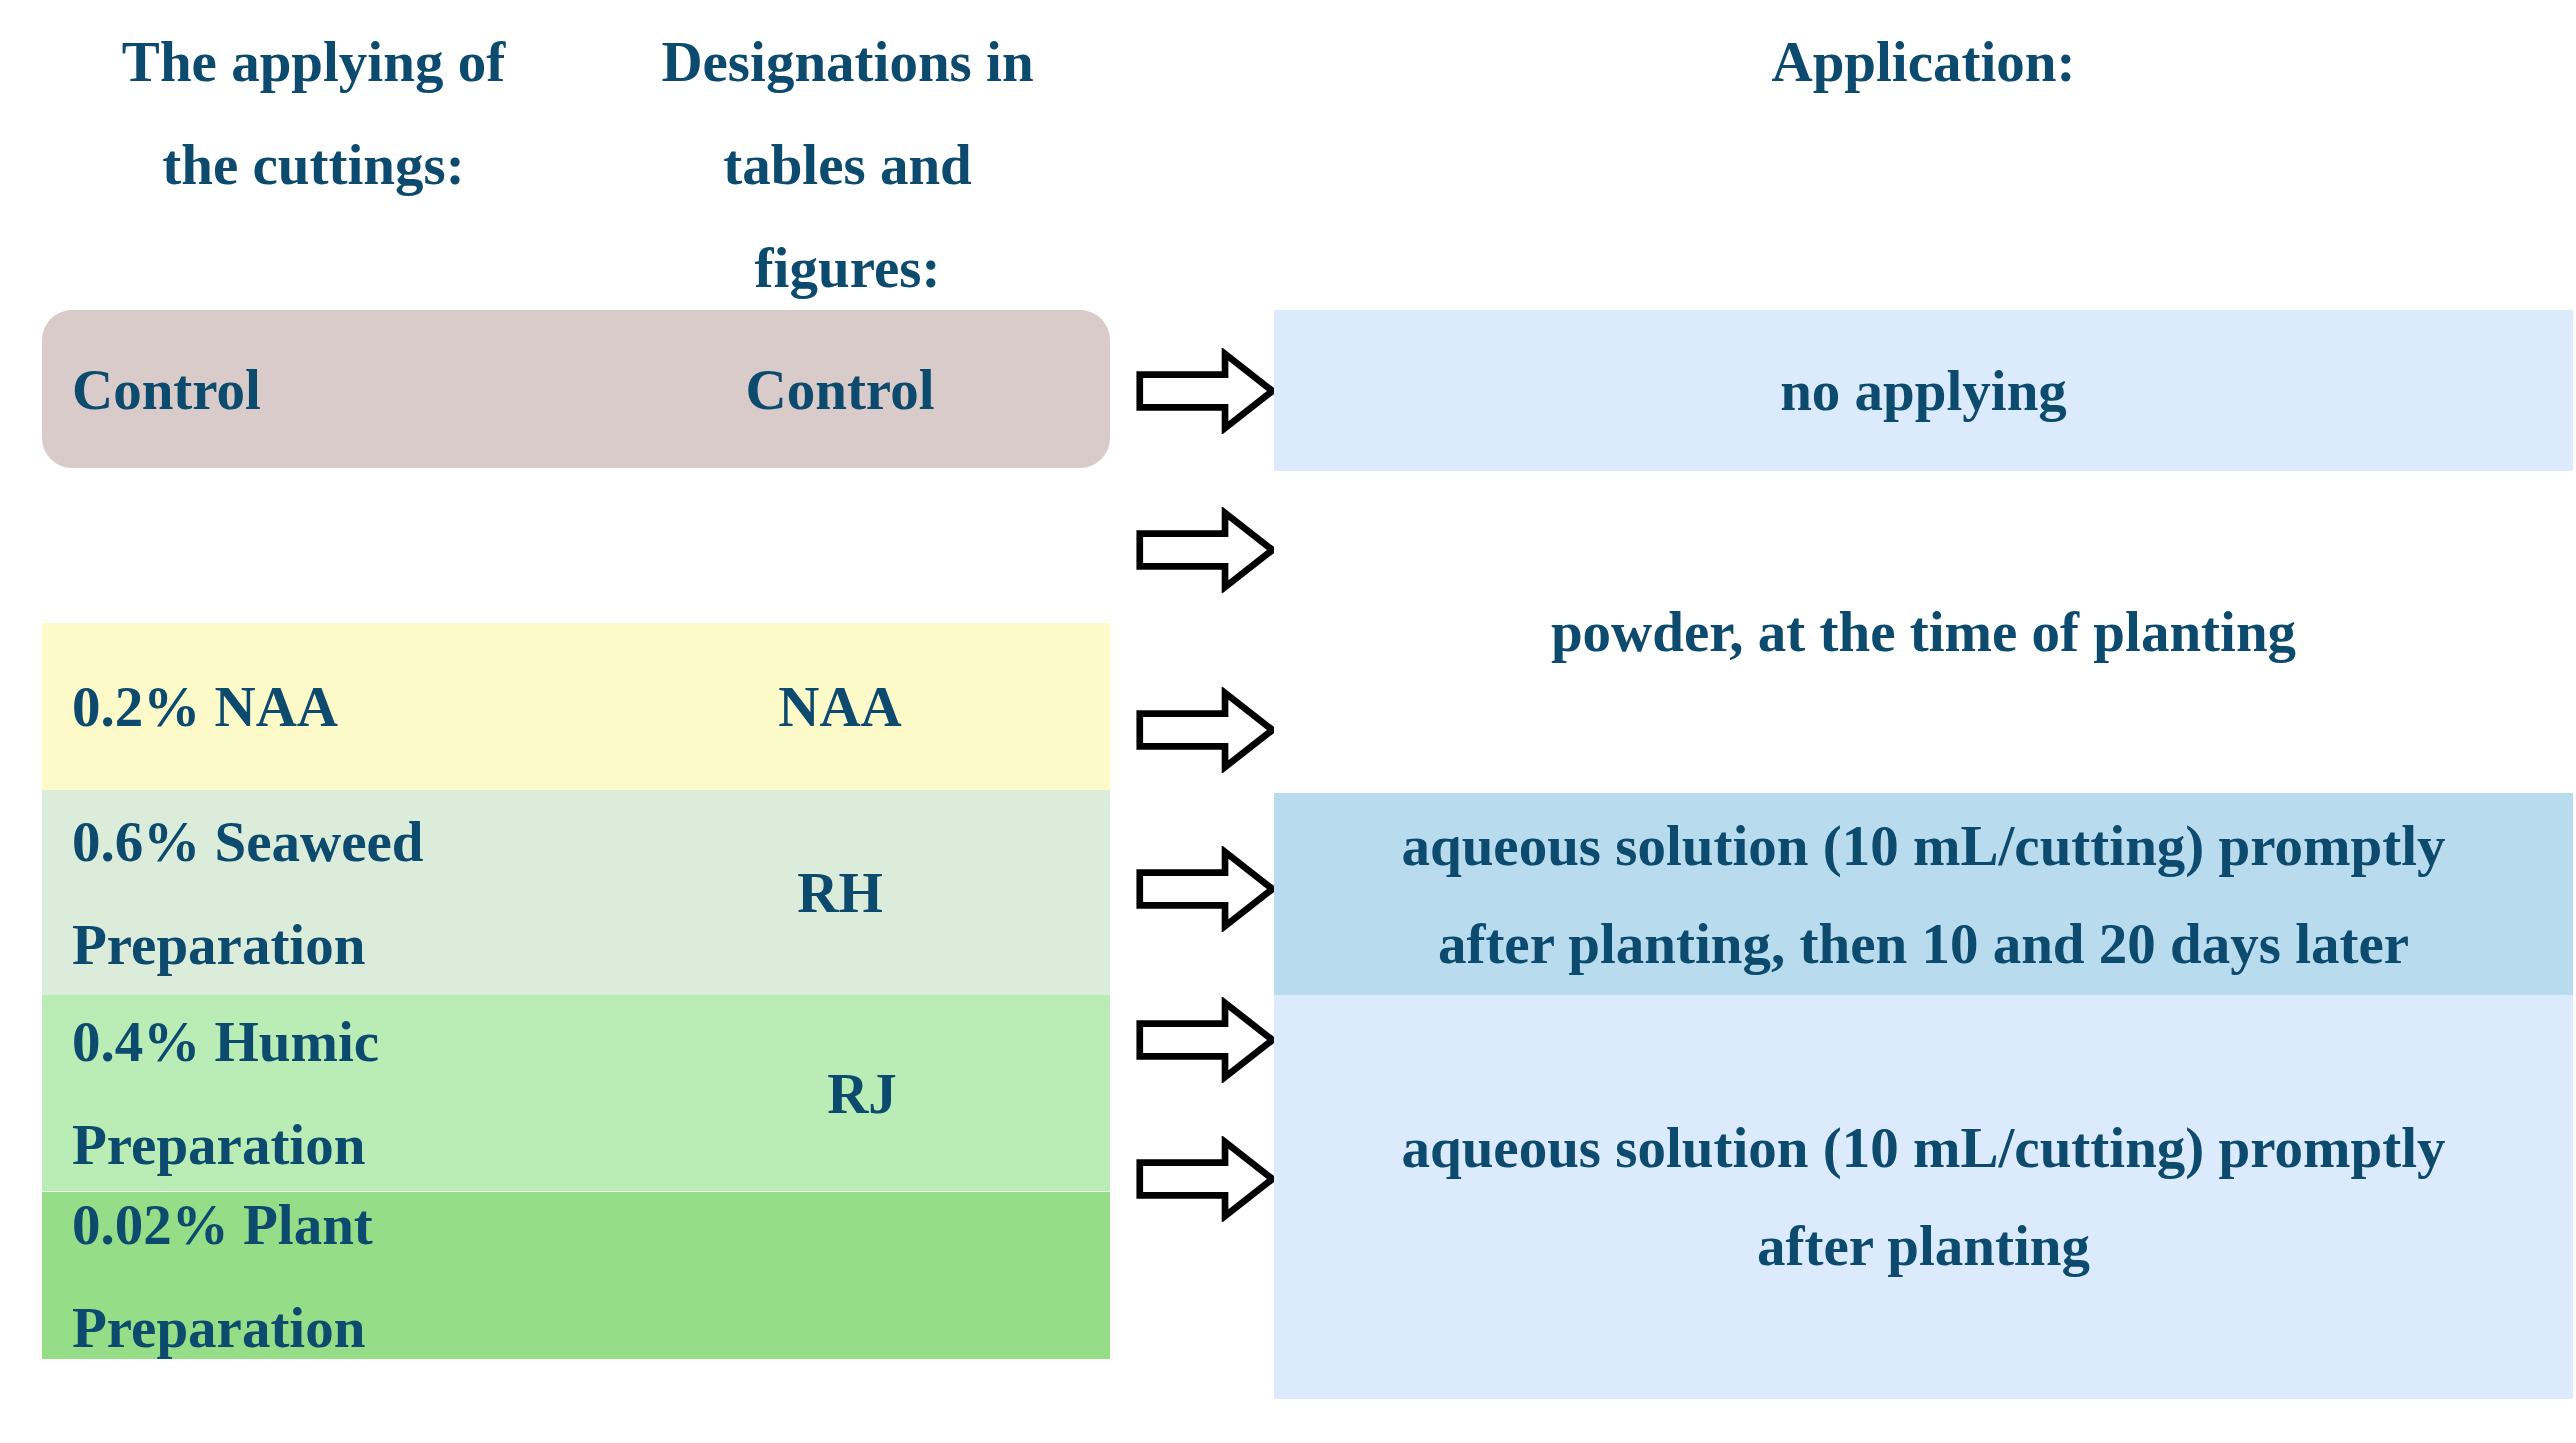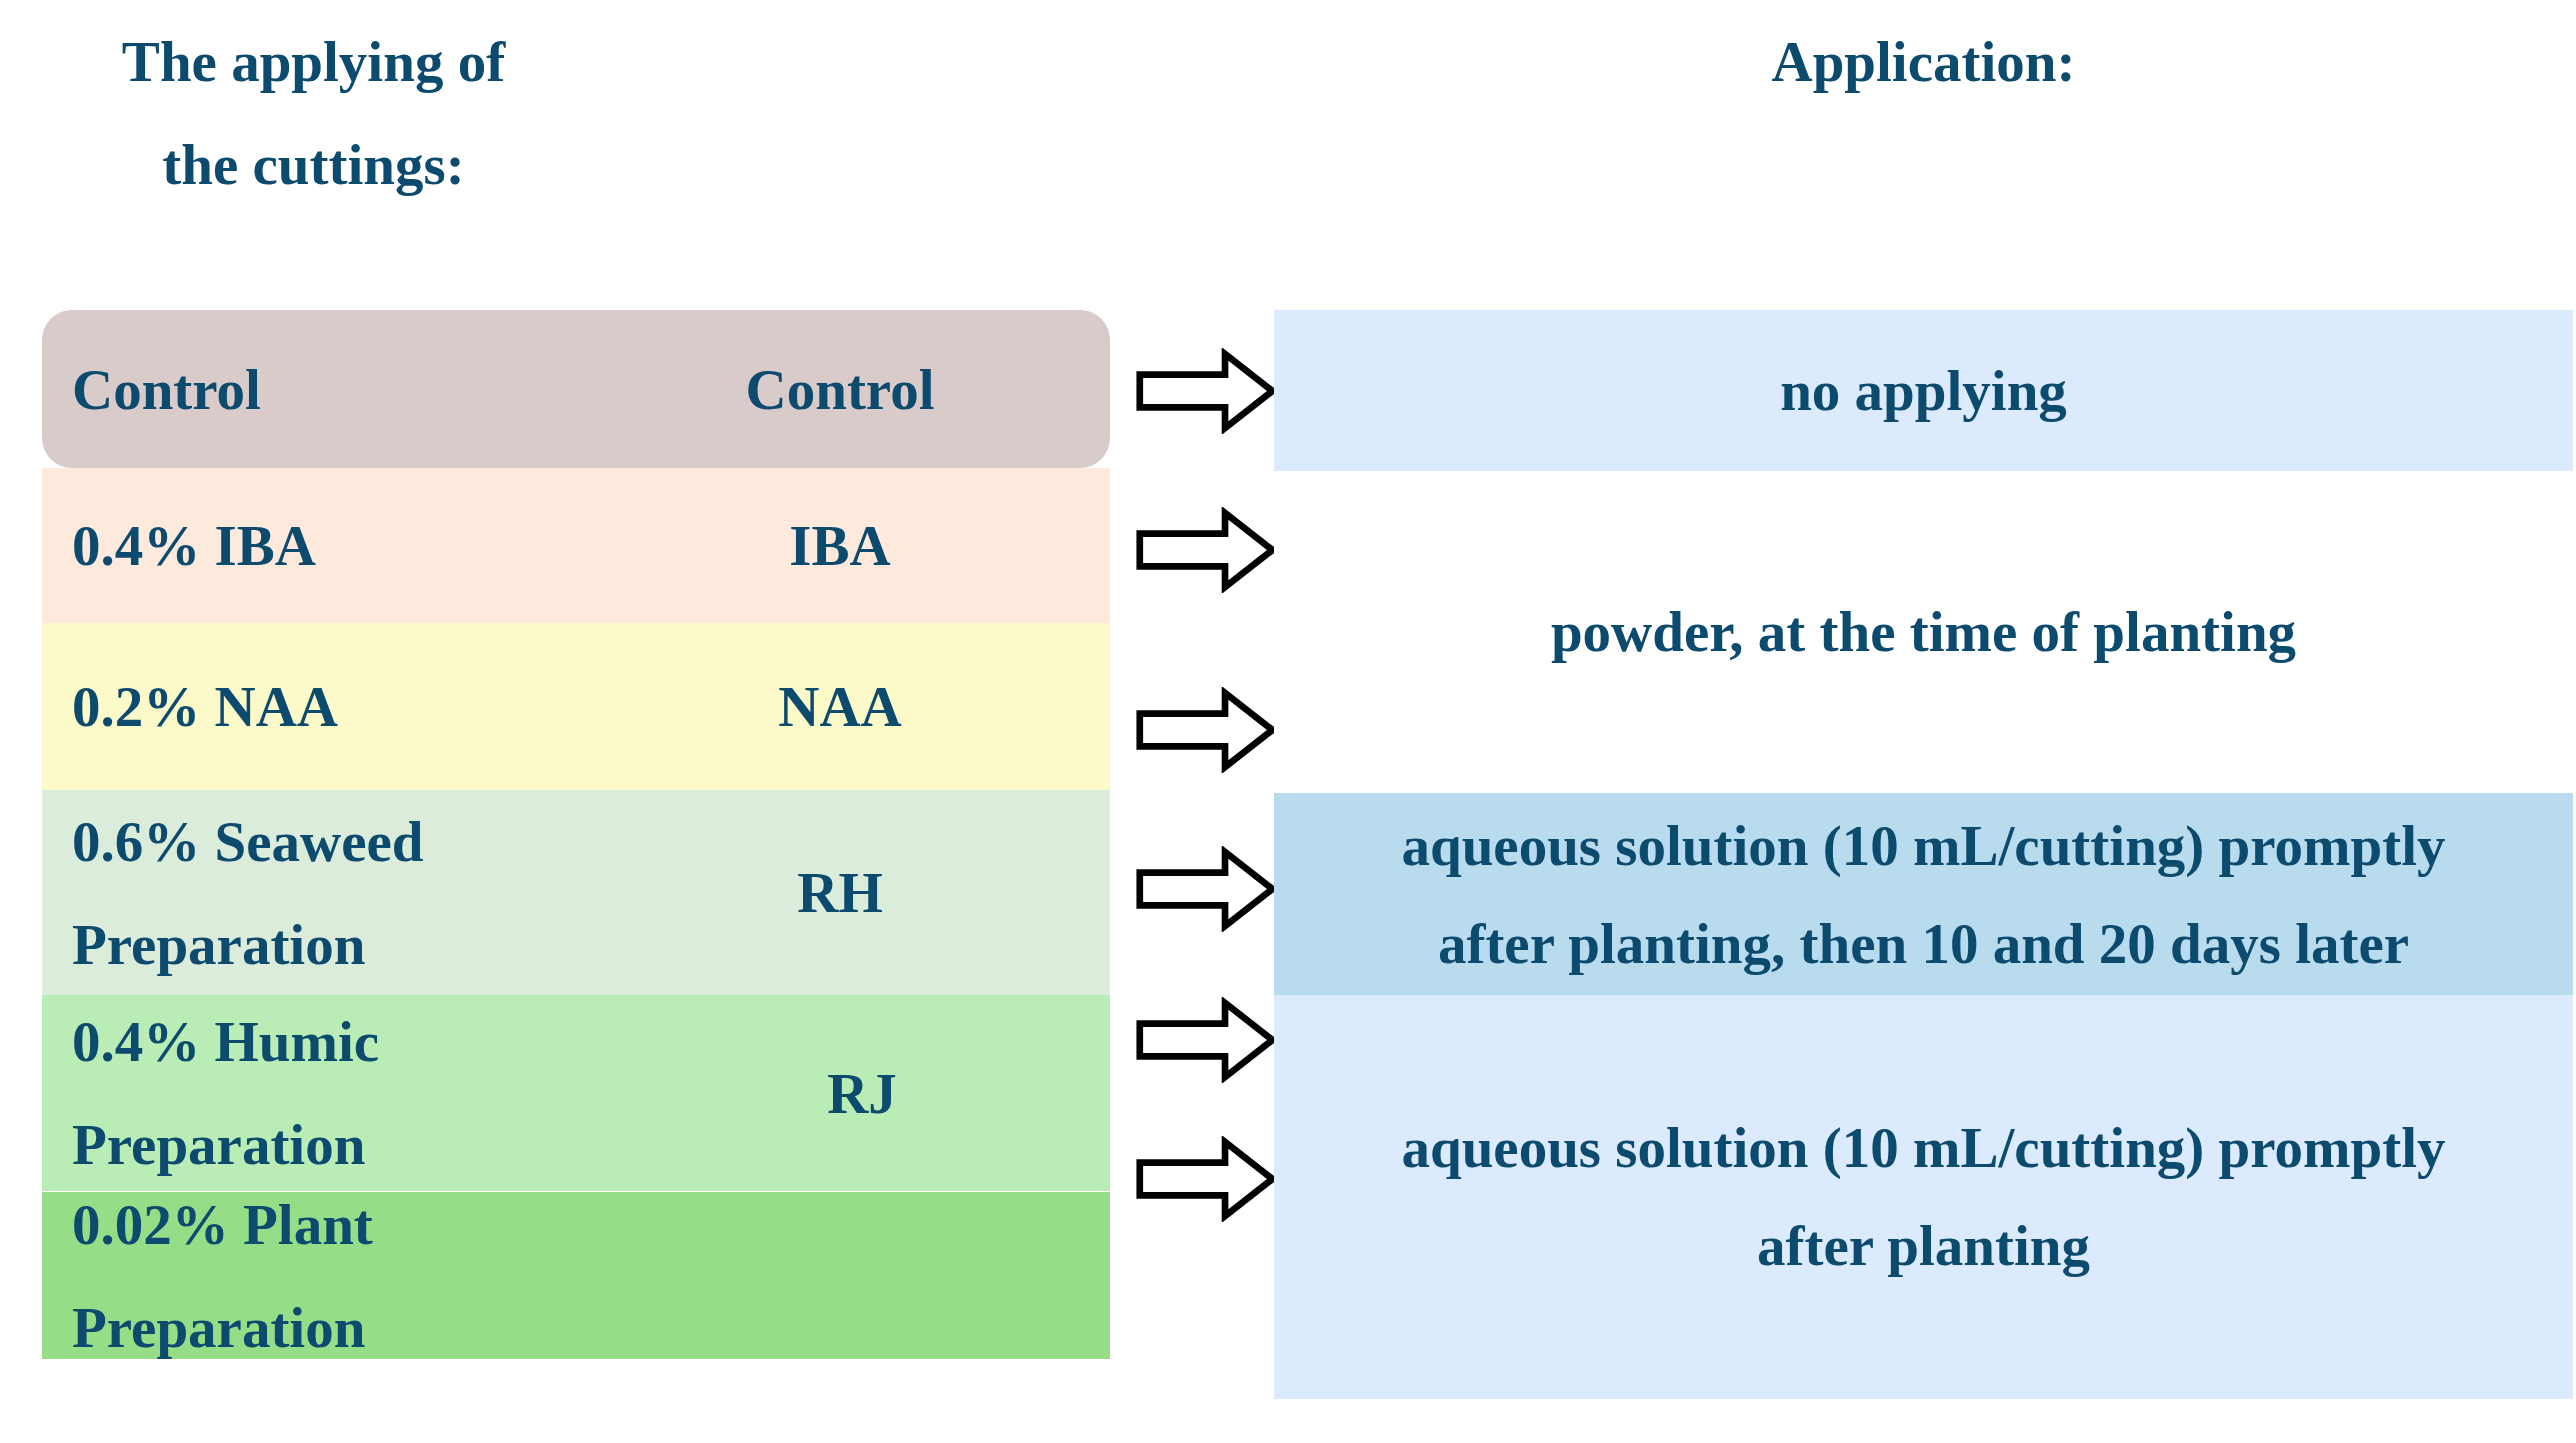--- a/index.html
+++ b/index.html
@@ -65,35 +65,34 @@
 </style>
 </head>
 <body>
 
 <div class="canvas">
 
   <div class="abs hdr hdr1">
     <span>The applying of</span>
     <span>the cuttings:</span>
   </div>
+  <div class="abs hdr hdr2">
+    <span>Designations in</span>
+    <span>tables and</span>
+    <span>figures:</span>
+  </div>
   <div class="abs hdr hdr3">Application:</div>
 
   <div class="abs row row1" style="background-color: rgb(217, 203, 202);">
     <div class="cell-treatment">
       <span>Control</span>
     </div>
     <div class="cell-designation">Control</div>
   </div>
 
-  <div class="abs row row2" style="background-color: rgb(253, 234, 221);">
-    <div class="cell-treatment">
-      <span>0.4% IBA</span>
-    </div>
-    <div class="cell-designation">IBA</div>
-  </div>
 
   <div class="abs row row3" style="background-color: rgb(253, 250, 202);">
     <div class="cell-treatment">
       <span>0.2% NAA</span>
     </div>
     <div class="cell-designation">NAA</div>
   </div>
 
   <div class="abs row row4" style="background-color: rgb(220, 236, 219);">
     <div class="cell-treatment">

